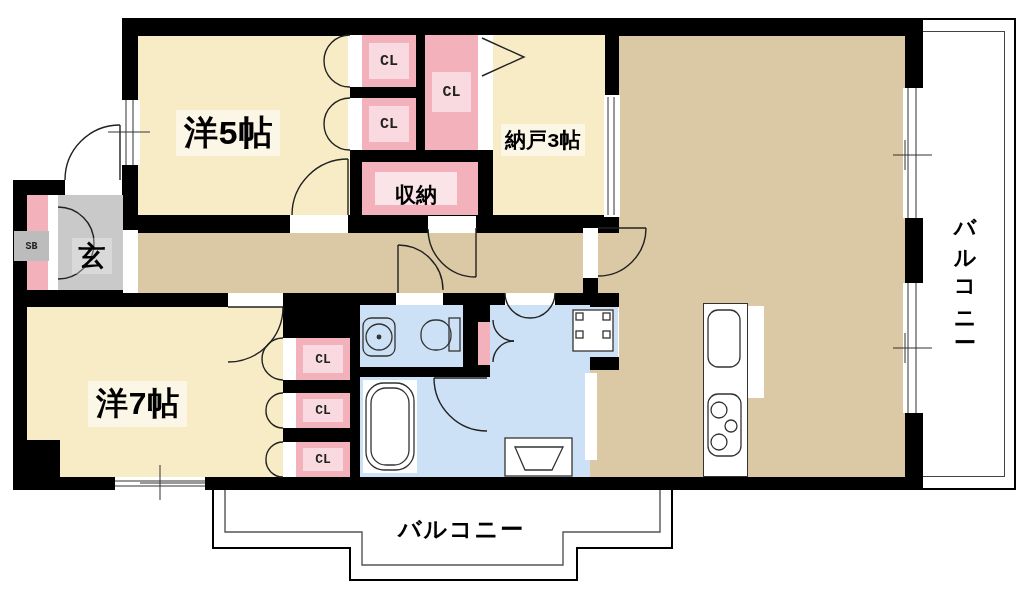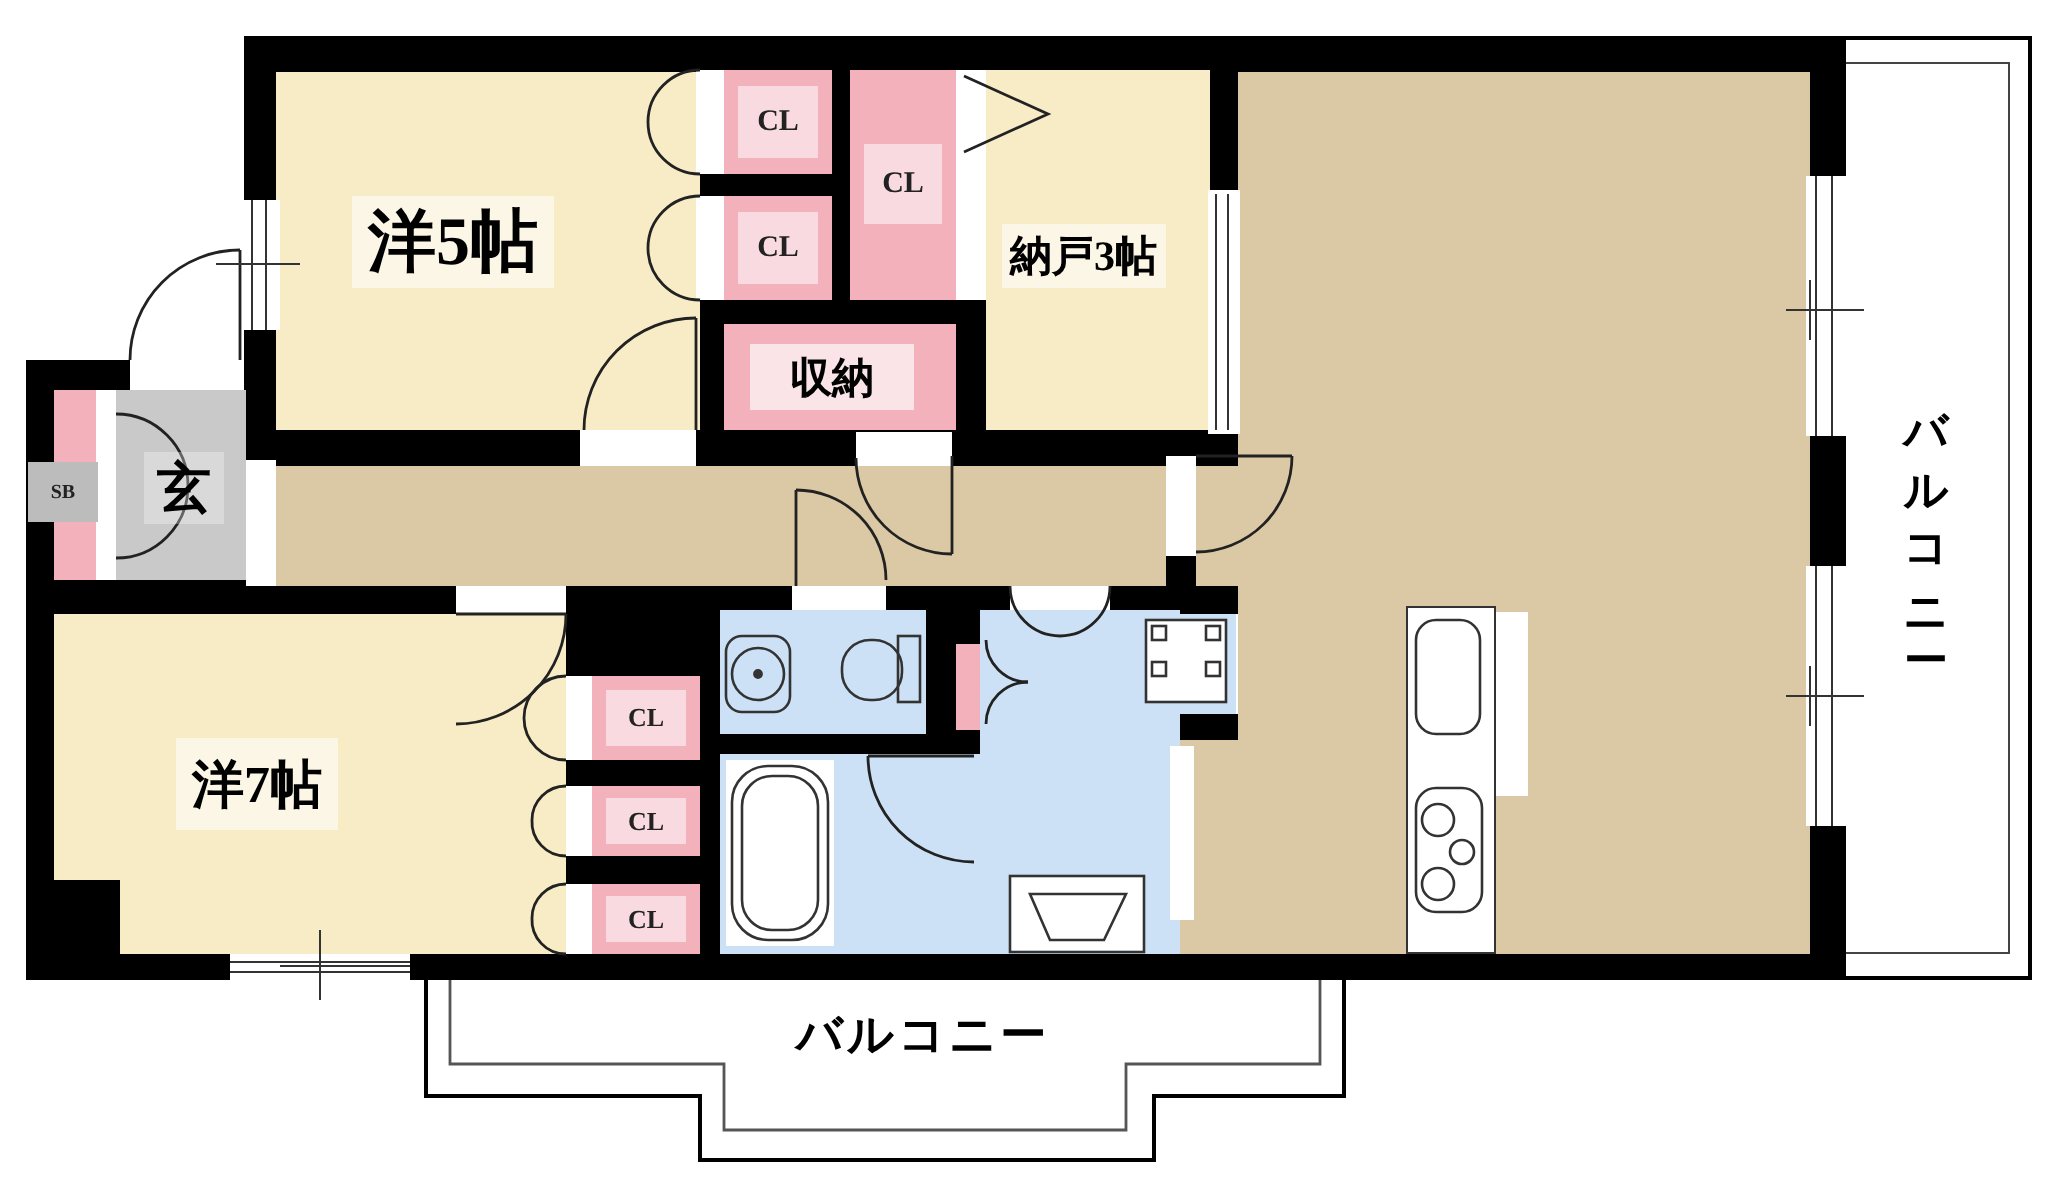--- a/index.html
+++ b/index.html
@@ -1,28 +1,28 @@
 <!DOCTYPE html>
 <html><head>
 <meta charset="utf-8">
 <style>
   html,body{margin:0;padding:0;background:#fff;}
   #plan{position:relative;width:1032px;height:591px;background:#fff;overflow:hidden;
-        font-family:Liberation Serif, serif;}
+        font-family:Liberation Mono, monospace;}
   .abs{position:absolute;}
   .wall{position:absolute;background:#000;}
   .cream{position:absolute;background:#F8ECC7;}
   .tan{position:absolute;background:#DBC8A5;}
   .blue{position:absolute;background:#CDE1F6;}
   .pink{position:absolute;background:#F3B1BC;}
   .pinkin{position:absolute;background:#F9DAE0;display:flex;align-items:center;justify-content:center;}
   .gray{position:absolute;background:#C9C9C9;}
   .white{position:absolute;background:#fff;}
   .lbl{position:absolute;color:#000;font-weight:bold;white-space:nowrap;
-       display:flex;align-items:center;justify-content:center;}
+       display:flex;align-items:center;justify-content:center;margin-top:12px;}
   .lblbg{background:rgba(255,255,255,0.55);padding:1px 8px;}
   .cl-txt{font-size:15px;font-weight:bold;color:#222;}
   .v-text{writing-mode:vertical-rl;text-orientation:upright;letter-spacing:7px;}
   svg{position:absolute;left:0;top:0;pointer-events:none;}
 </style>
 </head>
 <body>
 
 <div id="plan">
 
@@ -261,18 +261,18 @@
     </g>
 
     <g fill="none">
       <path d="M213,490 L213,548 L350,548 L350,580 L577,580 L577,548 L672,548 L672,490" stroke="#000" stroke-width="2"></path>
       <path d="M225,490 L225,532 L362,532 L362,565 L563,565 L563,532 L660,532 L660,490" stroke="#555" stroke-width="1.4"></path>
     </g>
   </svg>
 
   <div class="lbl lblbg" style="left:176px;top:98px;height:44px;font-size:34px;">洋5帖</div>
   <div class="lbl lblbg" style="left:501px;top:112px;height:30px;font-size:21px;padding:1px 4px;">納戸3帖</div>
-  <div class="lbl lblbg" style="left:88px;top:369px;height:44px;font-size:26px;">洋7帖</div>
+  <div class="lbl lblbg" style="left:88px;top:369px;height:44px;font-size:32px;">洋7帖</div>
   <div class="lbl" style="left:72px;top:226px;width:40px;height:36px;font-size:27px;background:rgba(255,255,255,0.3);">玄</div>
   <div class="lbl" style="left:398px;top:502px;height:30px;font-size:23px;letter-spacing:2px;font-weight:600;">バルコニー</div>
   <div class="lbl v-text" style="left:948px;top:140px;width:30px;height:235px;font-size:22px;font-weight:600;">バルコニー</div>
 
 </div>
 
 </body></html>

